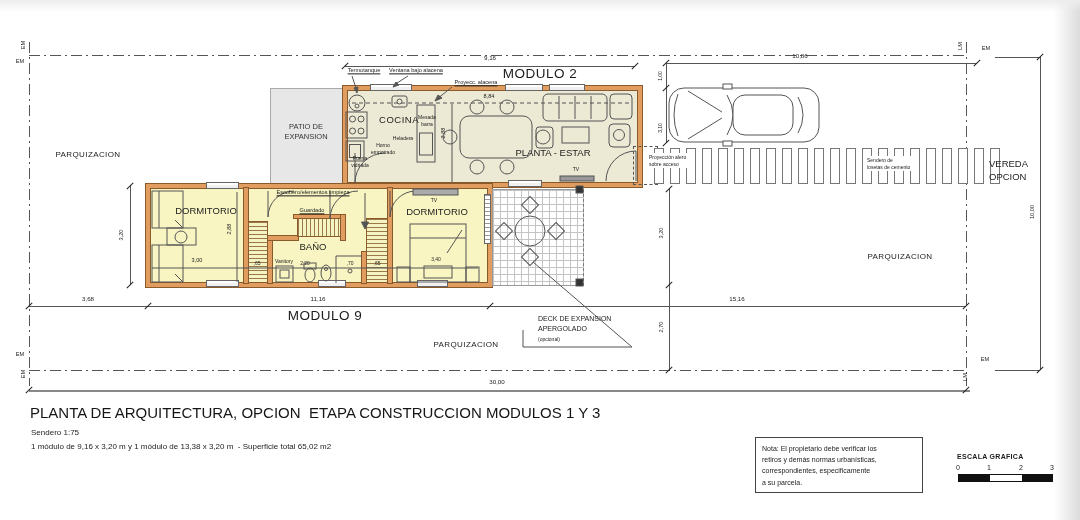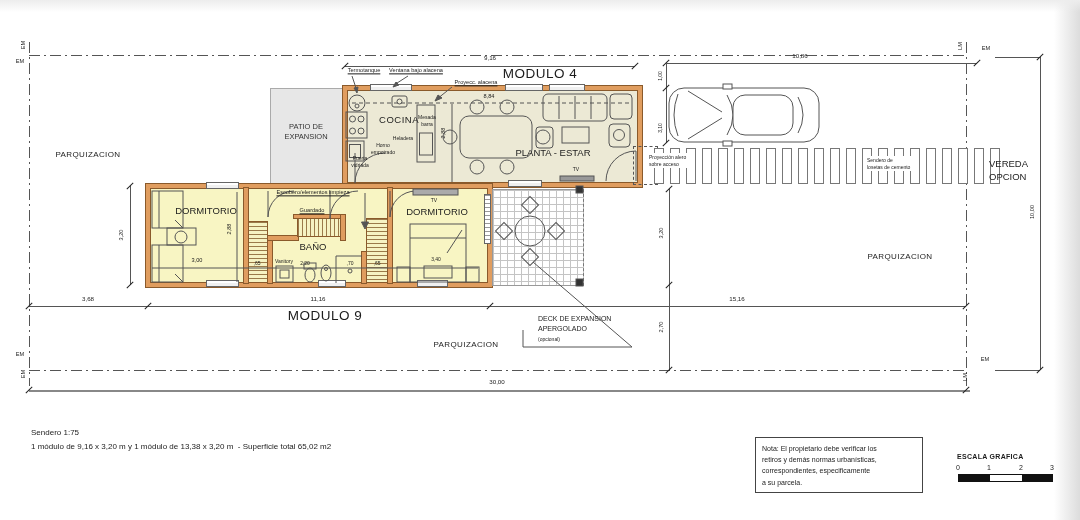--- a/index.html
+++ b/index.html
@@ -322,21 +322,21 @@
   <div class="lbl f5" style="left:377px;top:263px">,65</div>
   <div class="lbl f5" style="left:436px;top:259px">3,40</div>
   <div class="lbl f6" style="left:88px;top:299px">3,68</div>
   <div class="lbl f6" style="left:318px;top:299px">11,16</div>
   <div class="lbl f6" style="left:737px;top:299px">15,16</div>
   <div class="lbl rot f55" style="left:662px;top:233px">3,20</div>
   <div class="lbl rot f55" style="left:662px;top:327px">2,70</div>
   <div class="lbl f6" style="left:497px;top:382px">30,00</div>
   <div class="lbl rot f55" style="left:1033px;top:212px">10,00</div>
 
-  <div class="lbl f13" style="left:540px;top:74px;letter-spacing:.5px">MODULO 4</div>
+  <div class="lbl f13" style="left:540px;top:74px;letter-spacing:.5px">MODULO 2</div>
   <div class="lbl f13" style="left:325px;top:316px;letter-spacing:.5px">MODULO 9</div>
   <div class="lbl f9" style="left:399px;top:120px;letter-spacing:.5px">COCINA</div>
   <div class="lbl f9" style="left:553px;top:153px">PLANTA - ESTAR</div>
   <div class="lbl f75" style="left:306px;top:132px;color:#333">PATIO DE
 EXPANSION</div>
   <div class="lbl f9" style="left:206px;top:211px">DORMITORIO</div>
   <div class="lbl f9" style="left:437px;top:212px">DORMITORIO</div>
   <div class="lbl f9" style="left:313px;top:247px">BAÑO</div>
   <div class="lbl f5" style="left:576px;top:169px">TV</div>
   <div class="lbl f5" style="left:434px;top:200px">TV</div>
@@ -361,20 +361,21 @@
   <div class="lbl f9 tl" style="left:989px;top:157px;line-height:1.4">VEREDA
 OPCION</div>
   <div class="lbl f5 tl" style="left:866px;top:156px;background:#fff;padding:1px">Sendero de
 losetas de cemento</div>
   <div class="lbl f5 tl" style="left:648px;top:153px;background:#fff;padding:1px">Proyección alero
 sobre acceso</div>
   <div class="lbl f7 tl" style="left:538px;top:314px;line-height:1.45">DECK DE EXPANSION
 APERGOLADO</div>
   <div class="lbl f5 tl" style="left:538px;top:336px">(opcional)</div>
 
+  <div class="lbl tl" style="left:30px;top:403px;font-size:15px;white-space:pre;color:#161616">PLANTA DE ARQUITECTURA, OPCION  ETAPA CONSTRUCCION MODULOS 1 Y 3</div>
   <div class="lbl tl f8" style="left:31px;top:428px">Sendero 1:75</div>
   <div class="lbl tl f8" style="left:31px;top:442px;white-space:pre">1 módulo de 9,16 x 3,20 m y 1 módulo de 13,38 x 3,20 m  - Superficie total 65,02 m2</div>
 
   <div class="notebox" style="left:755px;top:437px;width:168px;height:56px">Nota: El propietario debe verificar los
 retiros y demás normas urbanísticas,
 correspondientes, especificamente
 a su parcela.</div>
 
   <div class="lbl tl f7" style="left:957px;top:452px;font-weight:bold;letter-spacing:.3px">ESCALA GRAFICA</div>
   <div class="lbl f7" style="left:958px;top:468px">0</div>

